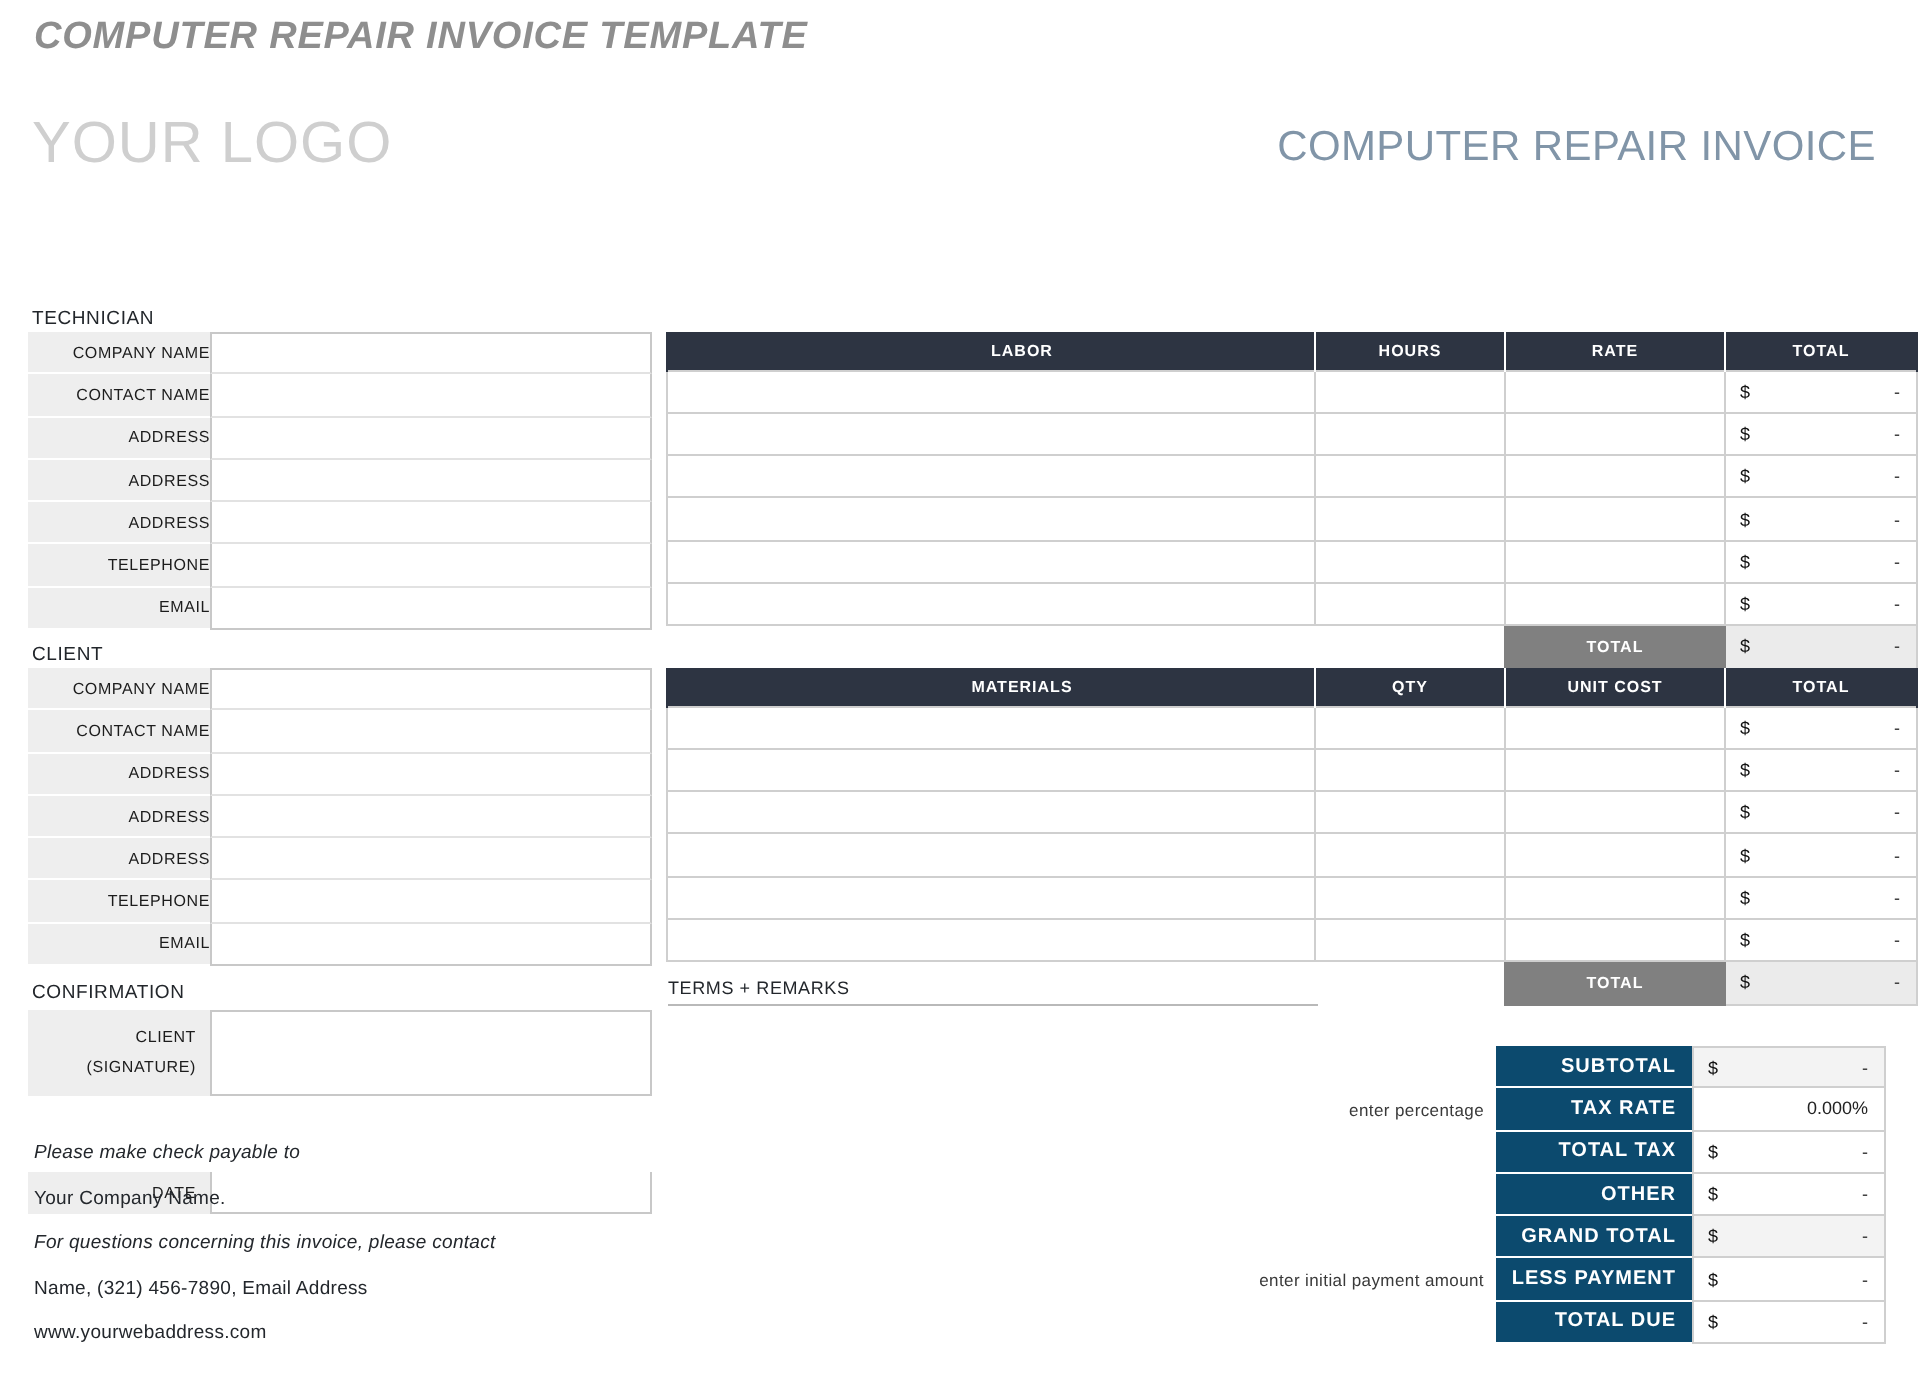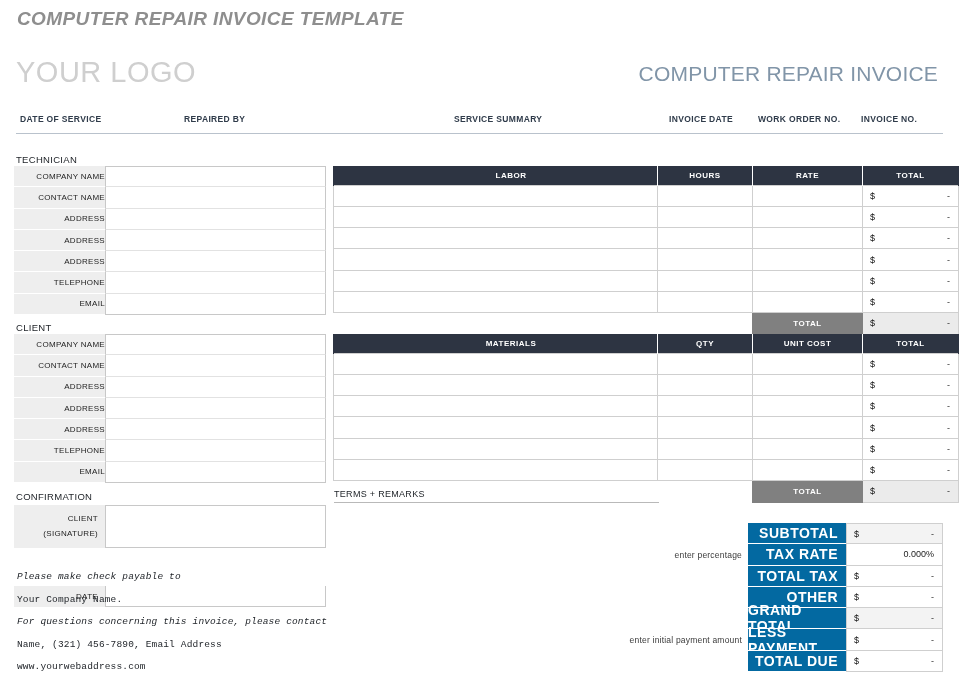--- a/index.html
+++ b/index.html
@@ -83,21 +83,21 @@
   }
   .confirm .cval { flex: 1 1 auto; background: #fff; border-left: 1px solid #c8c8c8; border-right: 1px solid #c8c8c8; }
   .crow.sig { height: 42.5px; }
   .crow.sig .clab { flex-direction: column; justify-content: center; align-items: flex-end; gap: 6px; }
   .crow.sig .cval { border-top: 1px solid #c8c8c8; border-bottom: 1px solid #c8c8c8; }
   .crow.date { height: 21.3px; margin-top: 38px; }
   .crow.date .cval { border-bottom: 1px solid #c8c8c8; }
 
   
   .footer { position: absolute; left: 17px; top: 571px; width: 330px; }
-  .footer div { font-size: 9.5px; color: #23272c; margin-bottom: 11.5px; letter-spacing: .15px; font-family: Liberation Mono, monospace; }
+  .footer div { font-size: 9.5px; color: #23272c; margin-bottom: 11.5px; letter-spacing: .15px; }
   .footer .it { font-style: italic; }
 
   .thankyou {
     position: absolute; left: 334px; top: 645px;
     font-size: 21px; color: #8195a8; letter-spacing: .4px;
   }
 
   
   .itable { position: absolute; left: 333px; width: 610px; border-collapse: collapse; table-layout: fixed; }
   .itable th {
@@ -141,22 +141,22 @@
   .terms-rule {
     position: absolute; left: 334px; top: 502px; width: 325px;
     border-bottom: 1px solid #b9b9b9;
   }
 
   
   .summary { position: absolute; left: 748px; top: 523px; width: 195px; }
   .sumrow { display: flex; height: 21.3px; }
   .sumrow .slab {
     width: 98px; flex: 0 0 98px;
-    background: #0369a1; color: #ffffff;
-    font-size: 14px; font-weight: bold; letter-spacing: .5px;
+    background: #0c4a6e; color: #ffffff;
+    font-size: 10px; font-weight: bold; letter-spacing: .5px;
     display: flex; align-items: center; justify-content: flex-end;
     padding-right: 8px;
     border-bottom: 1px solid #ffffff;
   }
   .sumrow .sval {
     flex: 1 1 auto; position: relative;
     border: 1px solid #cfcfcf; border-top: none;
     background: #f3f3f3;
   }
   .summary .sumrow:first-child .sval { border-top: 1px solid #cfcfcf; }
@@ -172,28 +172,20 @@
 </head>
 <body>
 
 <div class="page">
 
   <div class="doc-title">COMPUTER REPAIR INVOICE TEMPLATE</div>
 
   <div class="logo">YOUR LOGO</div>
   <div class="invoice-title">COMPUTER REPAIR INVOICE</div>
 
-  <div class="svc-head">
-    <div class="lbl svc-ds">DATE OF SERVICE</div>
-    <div class="lbl svc-rb">REPAIRED BY</div>
-    <div class="lbl svc-ss">SERVICE SUMMARY</div>
-    <div class="lbl svc-id">INVOICE DATE</div>
-    <div class="lbl svc-wo">WORK ORDER NO.</div>
-    <div class="lbl svc-in">INVOICE NO.</div>
-  </div>
 
   <div class="sec-label" style="top:154px">TECHNICIAN</div>
   <div class="infoblock" id="tech-block" style="top:166px">
       <div class="inforow">
         <div class="lab">COMPANY NAME</div>
         <div class="val"></div>
       </div>
       <div class="inforow">
         <div class="lab">CONTACT NAME</div>
         <div class="val"></div>

